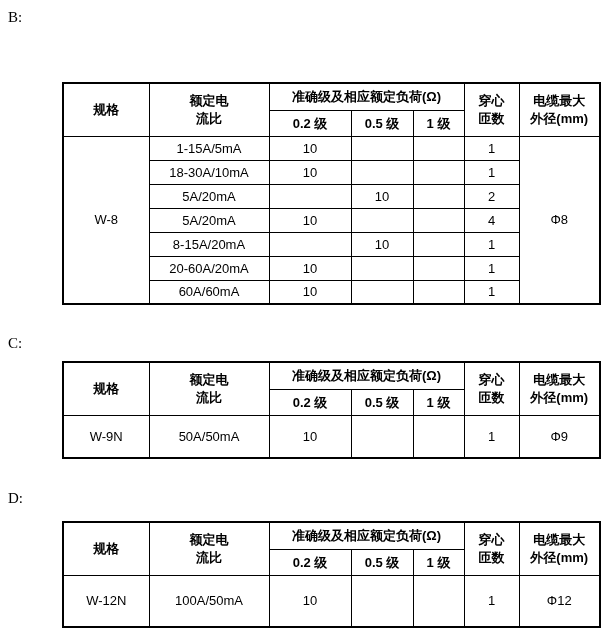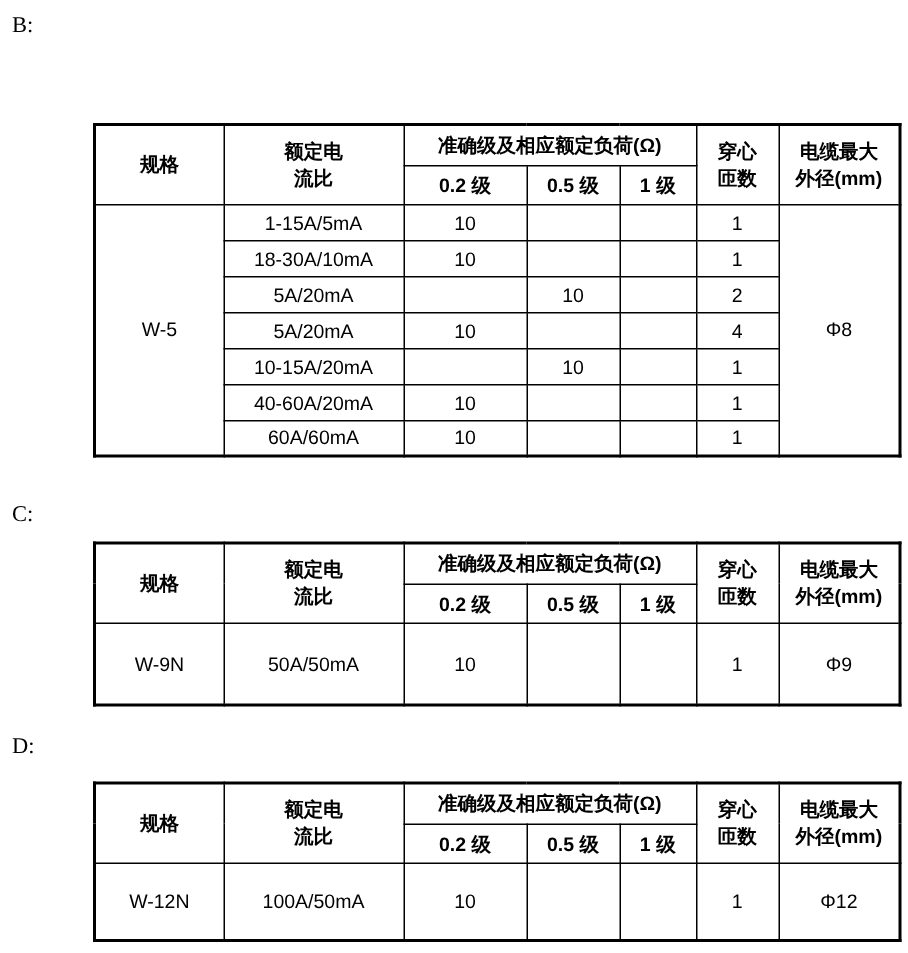--- a/index.html
+++ b/index.html
@@ -22,21 +22,21 @@
   table.spec td, table.spec th{
     border:1px solid #000;
     text-align:center;vertical-align:middle;
     padding:0;font-size:13px;line-height:17px;
     overflow:hidden;white-space:nowrap;
   }
   table.spec th{font-weight:bold}
   .h27{height:27px}
   .h26{height:26px}
   .h24{height:24px}
-  .h55{height:55px}
+  .h55{height:43px}
   .h52{height:52px}
   .two-line div{line-height:18px}
 </style>
 </head>
 <body>
 
 <div class="sec-label" style="top:10px">B:</div>
 
 <table class="spec" style="top:82px">
   <colgroup>
@@ -64,21 +64,21 @@
       <div>电缆最大</div>
       <div>外径(mm)</div>
     </th>
   </tr>
   <tr class="h26">
     <th>0.2 级</th>
     <th>0.5 级</th>
     <th>1 级</th>
   </tr>
   <tr class="h24">
-    <td rowspan="7">W-5</td>
+    <td rowspan="7">W-8</td>
     <td>1-15A/5mA</td>
     <td>10</td>
     <td></td>
     <td></td>
     <td>1</td>
     <td rowspan="7">Φ8</td>
   </tr>
   <tr class="h24">
     <td>18-30A/10mA</td>
     <td>10</td>
@@ -94,28 +94,28 @@
     <td>2</td>
   </tr>
   <tr class="h24">
     <td>5A/20mA</td>
     <td>10</td>
     <td></td>
     <td></td>
     <td>4</td>
   </tr>
   <tr class="h24">
-    <td>10-15A/20mA</td>
-    <td></td>
-    <td>10</td>
-    <td></td>
-    <td>1</td>
-  </tr>
-  <tr class="h24">
-    <td>40-60A/20mA</td>
+    <td>8-15A/20mA</td>
+    <td></td>
+    <td>10</td>
+    <td></td>
+    <td>1</td>
+  </tr>
+  <tr class="h24">
+    <td>20-60A/20mA</td>
     <td>10</td>
     <td></td>
     <td></td>
     <td>1</td>
   </tr>
   <tr class="h24">
     <td>60A/60mA</td>
     <td>10</td>
     <td></td>
     <td></td>

